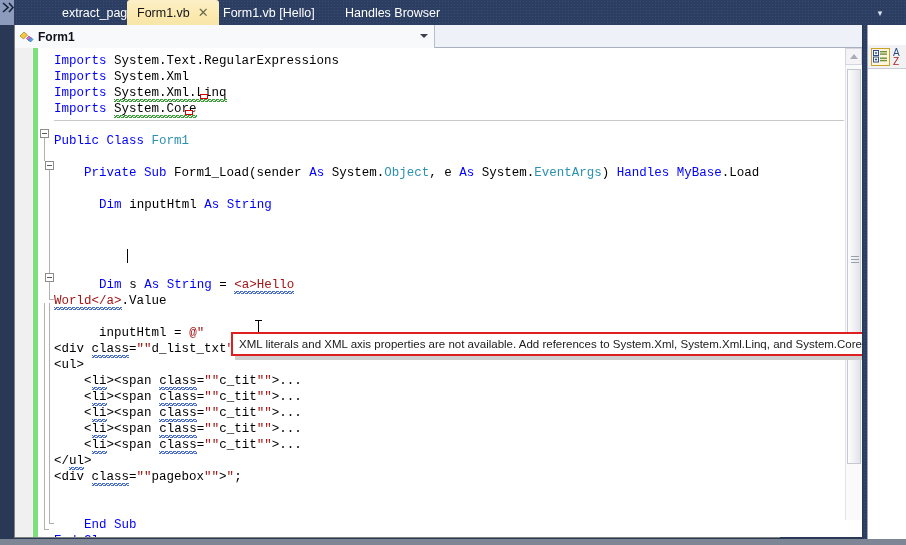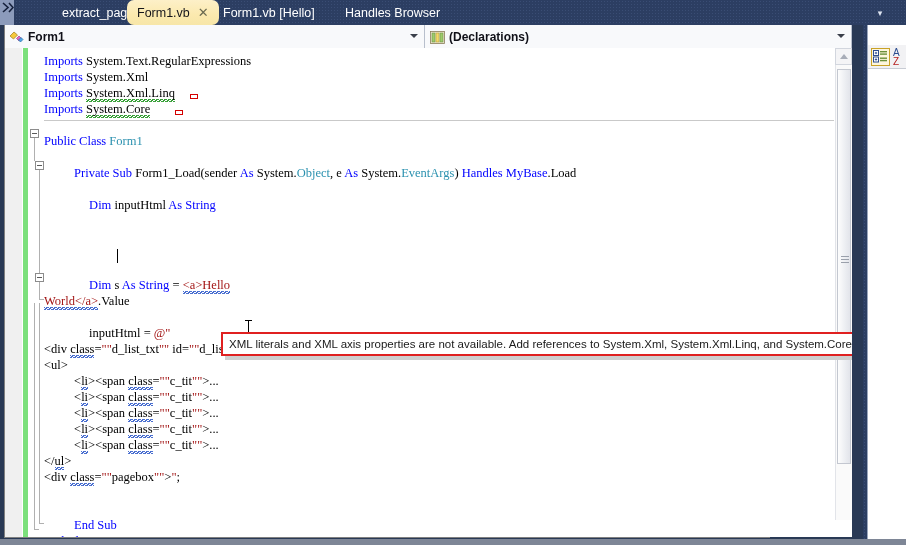--- a/index.html
+++ b/index.html
@@ -97,21 +97,21 @@
     width: 19px; height: 18px;
     border: 1px solid #c9a227;
     background: #fdf6dd;
     display: flex; align-items: center; justify-content: center;
   }
   .props-az { font-size: 10px; color: #2b4b8f; line-height: 0.9; }
   .props-az .red { color: #b52020; }
 
   
   .editor-frame {
-    position: absolute; left: 4px; top: 25px;
+    position: absolute; left: 14px; top: 25px;
     width: 766px; height: 513px;
     background: #ffffff;
     border: 1px solid #808080;
     border-top: none;
   }
 
   
   .navbar {
     position: absolute; left: 0; top: 0;
     width: 847px; height: 23px;
@@ -211,21 +211,21 @@
   
   .code-lines {
     position: absolute; left: 39px; top: 0;
     width: 790px; height: 489px;
     font-family: "Liberation Mono", "DejaVu Sans Mono", monospace;
     font-size: 12.5px;
     line-height: 16px;
     color: #000000;
     white-space: pre;
   }
-  .ln { position: absolute; left: 0; white-space: pre; font-family: Liberation Serif, serif; }
+  .ln { position: absolute; left: 0; white-space: pre; }
   .kw  { color: #0000ff; }
   .typ { color: #2b91af; }
   .str { color: #a31515; }
   .xml { color: #a31515; }
   .plain { color: #000000; }
 
   
   .sq-green {
     background-image: repeating-linear-gradient(
       -45deg, #3aa03a 0 1px, transparent 1px 2px);
@@ -346,21 +346,21 @@
     <div class="pin-region">
       <svg width="13" height="13" viewBox="0 0 13 13">
         <path d="M2 2 L7 6.5 L2 11 M8 2 L12 6.5 L8 11" stroke="#16213c" stroke-width="1.6" fill="none"></path>
       </svg>
     </div>
 
     <div class="tab inactive" style="left:52px;">
       <span>extract_pagebox</span>
     </div>
 
-    <div class="tab active" style="left:127px;border-radius:7px;">
+    <div class="tab active" style="left:127px;">
       <span>Form1.vb</span>
       <span class="close-x">✕</span>
     </div>
 
     <div class="tab inactive" style="left:213px;">
       <span>Form1.vb [Hello]</span>
     </div>
 
     <div class="tab inactive" style="left:335px;">
       <span>Handles Browser</span>
@@ -374,32 +374,20 @@
     <div class="navbar">
       <div class="nav-combo left">
         <span class="vb-icon">
           <svg width="15" height="14" viewBox="0 0 15 14">
             <path d="M1 6 L5 2 L8.5 5 L4.5 9 Z" fill="#f5c93c" stroke="#a8872a" stroke-width="0.8"></path>
             <path d="M7.5 8.5 L10 6 L12.5 8.5 L10 11 Z" fill="#e06bbd" stroke="#a83d8c" stroke-width="0.7"></path>
             <path d="M9.5 10 L12 7.5 L14 9.5 L11.5 12 Z" fill="#4fa8e8" stroke="#2a6fa8" stroke-width="0.7"></path>
           </svg>
         </span>
         <span class="combo-label">Form1</span>
-        <span class="arrow"></span>
-      </div>
-      <div class="nav-combo right">
-        <span class="decl-icon">
-          <svg width="15" height="13" viewBox="0 0 15 13">
-            <rect x="0.5" y="0.5" width="14" height="12" fill="#efe7cf" stroke="#8a7d5a" stroke-width="0.8"></rect>
-            <rect x="2" y="2" width="3" height="9" fill="#9ecb6b" stroke="#6d9447" stroke-width="0.6"></rect>
-            <rect x="6" y="2" width="3" height="9" fill="#f2d96a" stroke="#b7a03c" stroke-width="0.6"></rect>
-            <rect x="10" y="2" width="3" height="9" fill="#9ecb6b" stroke="#6d9447" stroke-width="0.6"></rect>
-          </svg>
-        </span>
-        <span class="combo-label">(Declarations)</span>
         <span class="arrow"></span>
       </div>
     </div>
 
     <div class="code-area">
       <div class="indicator-margin"></div>
       <div class="change-bar"></div>
       <div class="outline-margin">
 
         <div class="fold" style="left:2px; top:81px;"></div>

